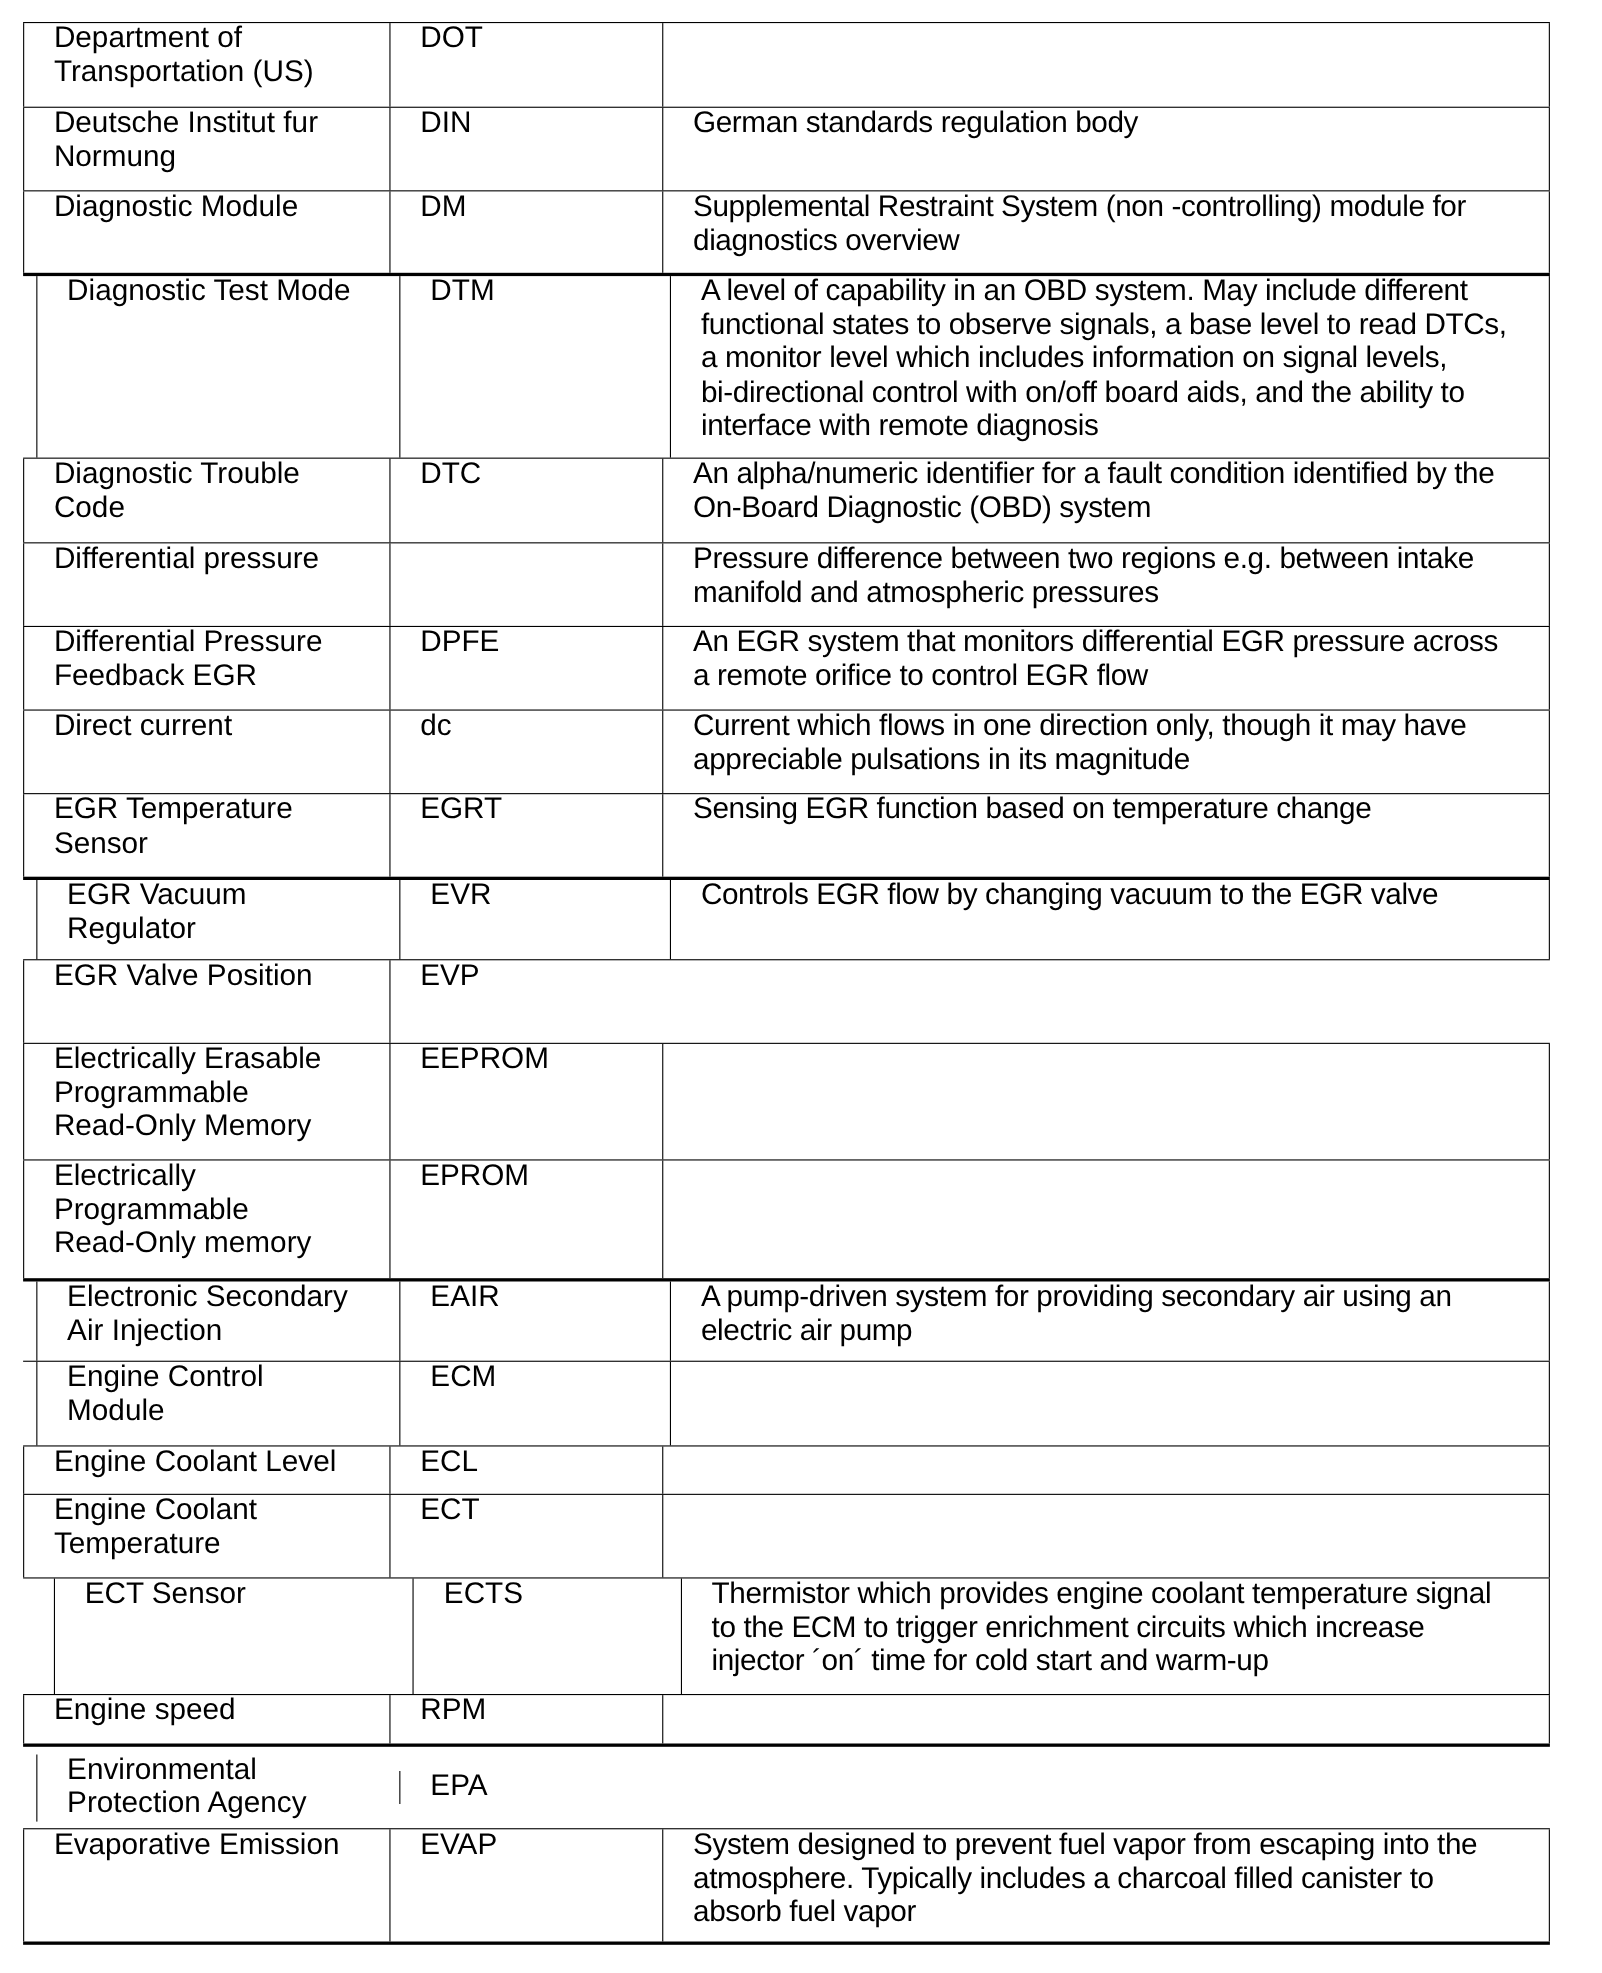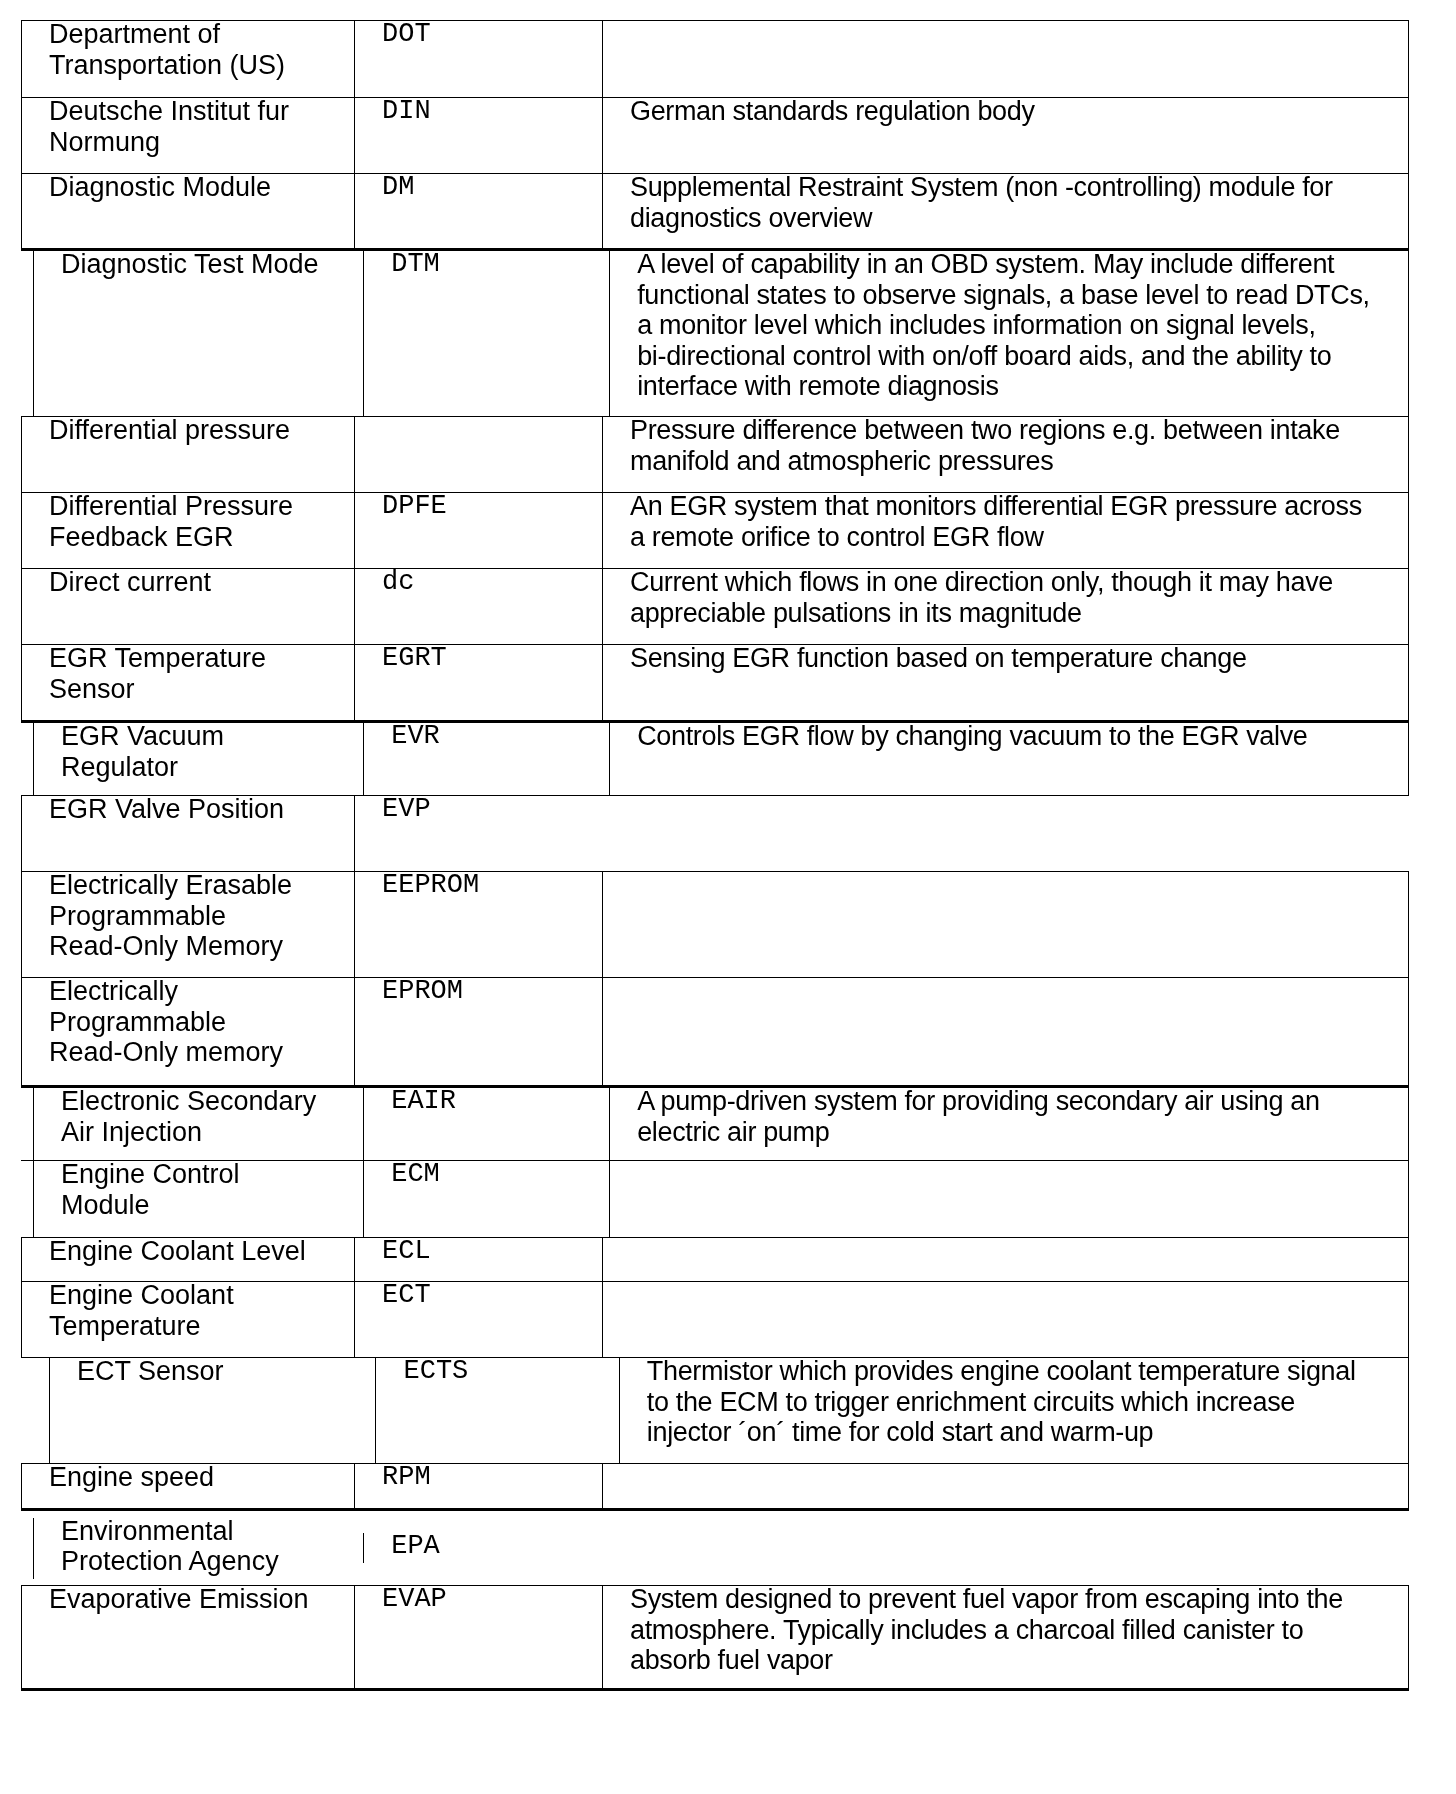--- a/index.html
+++ b/index.html
@@ -6,21 +6,21 @@
   body { width: 1456px; height: 1794px; position: relative; overflow: hidden;
          font-family: "Liberation Sans", sans-serif; color: #000; }
   .glossary { position: absolute; left: 21px; top: 20px; width: 1388px; }
   .row { position: relative; display: flex; border-top: 1.5px solid #000; box-sizing: border-box; }
   .row.thick { border-top: 3px solid #000; padding-left: 12px; }
   .row:last-child { border-bottom: 3px solid #000; }
   .cell { box-sizing: border-box; border-left: 1.5px solid #000; font-size: 27px; line-height: 30.5px;
           padding: 0 6px 0 27px; white-space: pre-line; overflow: hidden; }
   .cell .txt { display: block; position: relative; top: -2px; }
   .c1 { width: 333px; }
-  .c2 { width: 248px; font-family: Liberation Mono, monospace; }
+  .c2 { width: 248px; }
   .c3 { width: 807px; border-right: 1.5px solid #000; letter-spacing: -0.35px; }
 </style>
 </head>
 <body>
 
 <div class="glossary">
   <div class="row" style="height: 77px;">
       <div class="cell c1"><span class="txt">Department of
 Transportation (US)</span></div>
       <div class="cell c2"><span class="txt">DOT</span></div>
@@ -39,20 +39,27 @@
 diagnostics overview</span></div>
     </div>
   <div class="row thick" style="height: 168px;">
       <div class="cell c1"><span class="txt">Diagnostic Test Mode</span></div>
       <div class="cell c2"><span class="txt">DTM</span></div>
       <div class="cell c3"><span class="txt">A level of capability in an OBD system. May include different
 functional states to observe signals, a base level to read DTCs,
 a monitor level which includes information on signal levels,
 bi-directional control with on/off board aids, and the ability to
 interface with remote diagnosis</span></div>
+    </div>
+  <div class="row" style="height: 77px;">
+      <div class="cell c1"><span class="txt">Diagnostic Trouble
+Code</span></div>
+      <div class="cell c2"><span class="txt">DTC</span></div>
+      <div class="cell c3"><span class="txt">An alpha/numeric identifier for a fault condition identified by the
+On-Board Diagnostic (OBD) system</span></div>
     </div>
   <div class="row" style="height: 76px;">
       <div class="cell c1"><span class="txt">Differential pressure</span></div>
       <div class="cell c2"><span class="txt"></span></div>
       <div class="cell c3"><span class="txt">Pressure difference between two regions e.g. between intake
 manifold and atmospheric pressures</span></div>
     </div>
   <div class="row" style="height: 76px;">
       <div class="cell c1"><span class="txt">Differential Pressure
 Feedback EGR</span></div>

